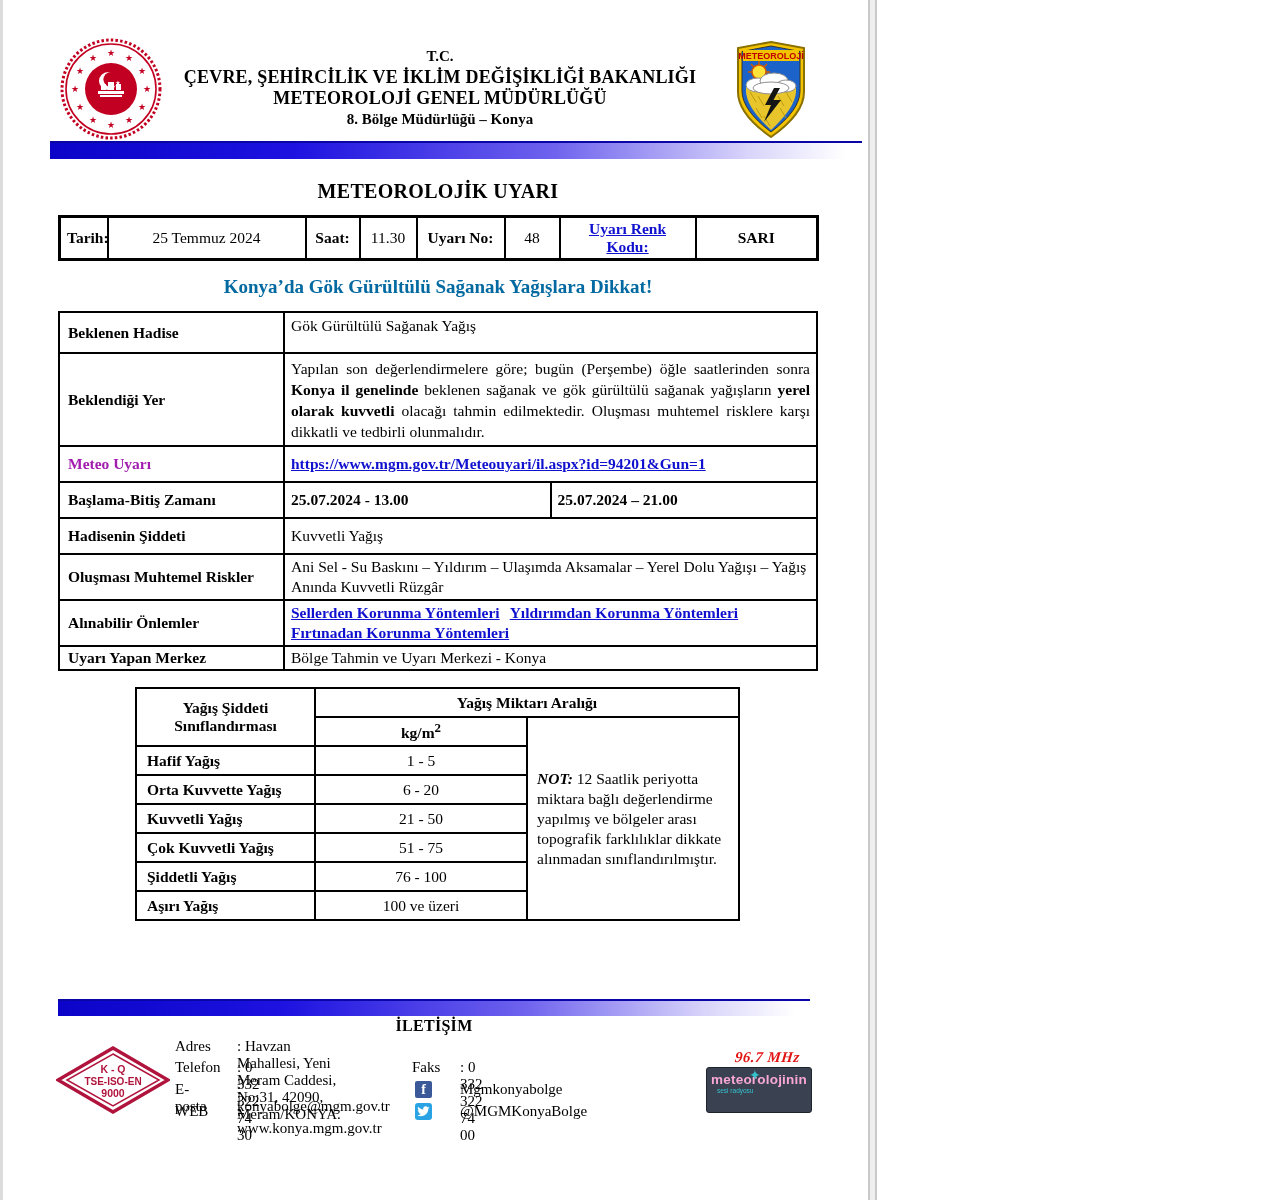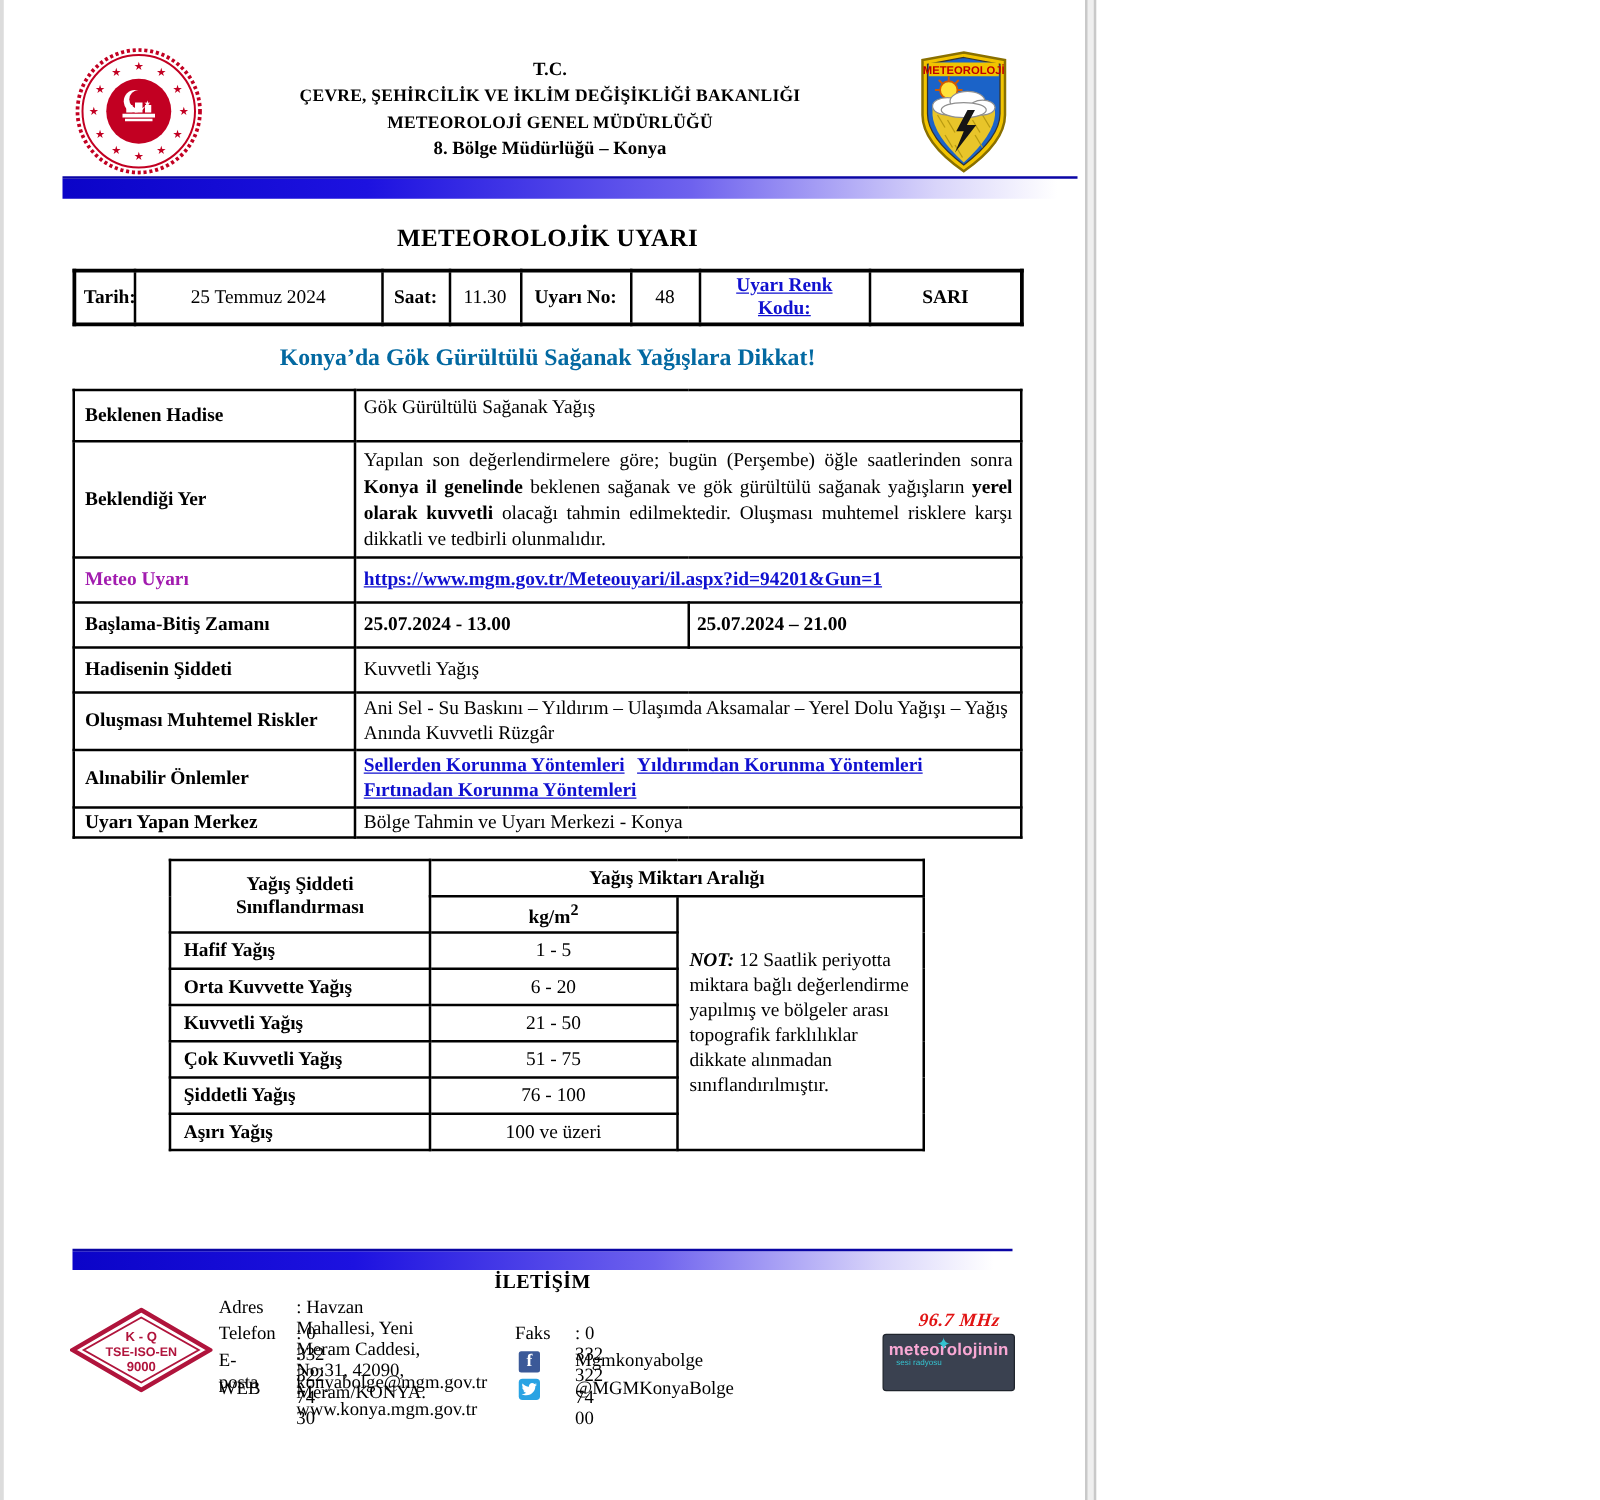--- a/index.html
+++ b/index.html
@@ -7,21 +7,21 @@
   .abs { position:absolute; }
   #page { position:relative; width:1280px; height:1200px; background:#fff; overflow:hidden; }
 
   
   .edge-left { left:0; top:0; width:3px; height:1200px; background:#dcdcdc; }
   .edge-right { left:868px; top:0; width:9px; height:1200px; background:#efefef; border-left:2px solid #c9c9c9; border-right:2px solid #c9c9c9; }
 
   
   .hdr-text { left:120px; top:46px; width:640px; text-align:center; line-height:21px; font-weight:bold; }
   .hdr-l1 { font-size:15px; }
-  .hdr-l2, .hdr-l3 { font-size:14px; letter-spacing:.2px; }
+  .hdr-l2, .hdr-l3 { font-size:18px; letter-spacing:.2px; }
   .hdr-l4 { font-size:15px; }
 
   .bar { height:18px; background:linear-gradient(90deg,#0b04c8 0%,#1d12e0 30%,#6e62ee 62%,#d8d4fa 86%,#ffffff 98%); border-top:2px solid #0a05a5; }
   .bar-top { left:50px; top:141px; width:812px; }
   .bar-bottom { left:58px; top:999px; width:752px; height:17px; }
 
   .doc-title { left:58px; top:180px; width:760px; text-align:center; font-size:20px; font-weight:bold; letter-spacing:.3px; }
 
   table { border-collapse:collapse; table-layout:fixed;padding-left:24px; }
   td { border:2px solid #000; font-size:15.5px; vertical-align:middle; padding:2px 6px; }
@@ -203,21 +203,21 @@
     <tr style="height:15px">
       <td class="lab">Uyarı Yapan Merkez</td>
       <td class="val" colspan="2">Bölge Tahmin ve Uyarı Merkezi - Konya</td>
     </tr>
   </tbody>
     </table>
 
   <table class="abs rain-table">
     <tbody>
         <tr>
-      <td class="c lbl" rowspan="2" style="width:208px">
+      <td class="c lbl" rowspan="2" style="width:179px">
         <span>Yağış Şiddeti</span><br>
         <span>Sınıflandırması</span>
       </td>
       <td class="c lbl" colspan="2">Yağış Miktarı Aralığı</td>
     </tr>
     <tr>
       <td class="c lbl" style="width:207px">
         <span>kg/m</span><sup>2</sup>
       </td>
       <td class="note-cell" rowspan="7" style="width:220px">

